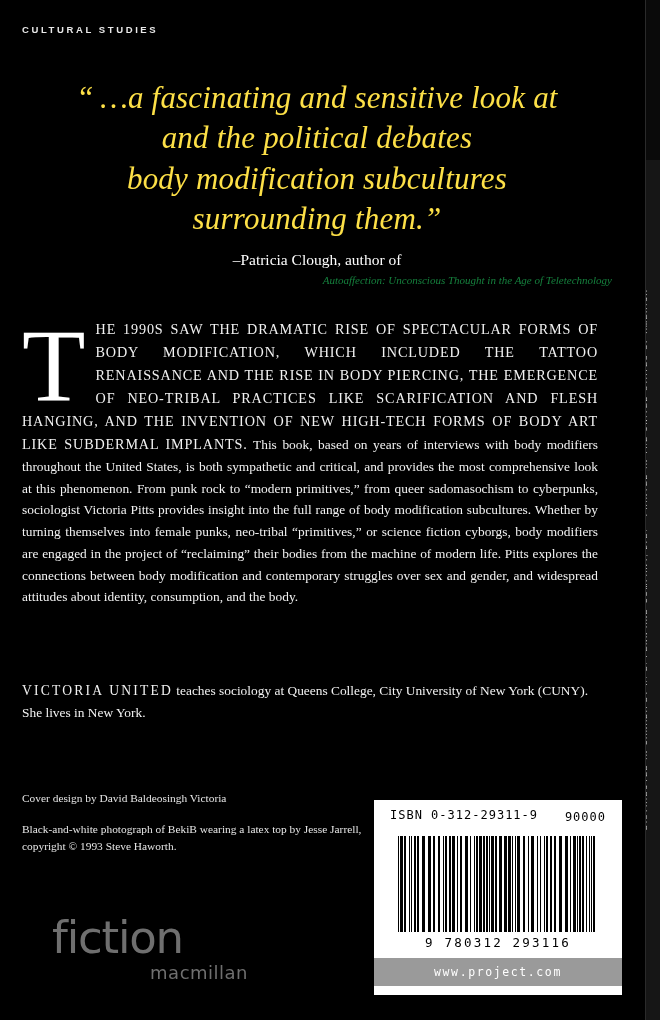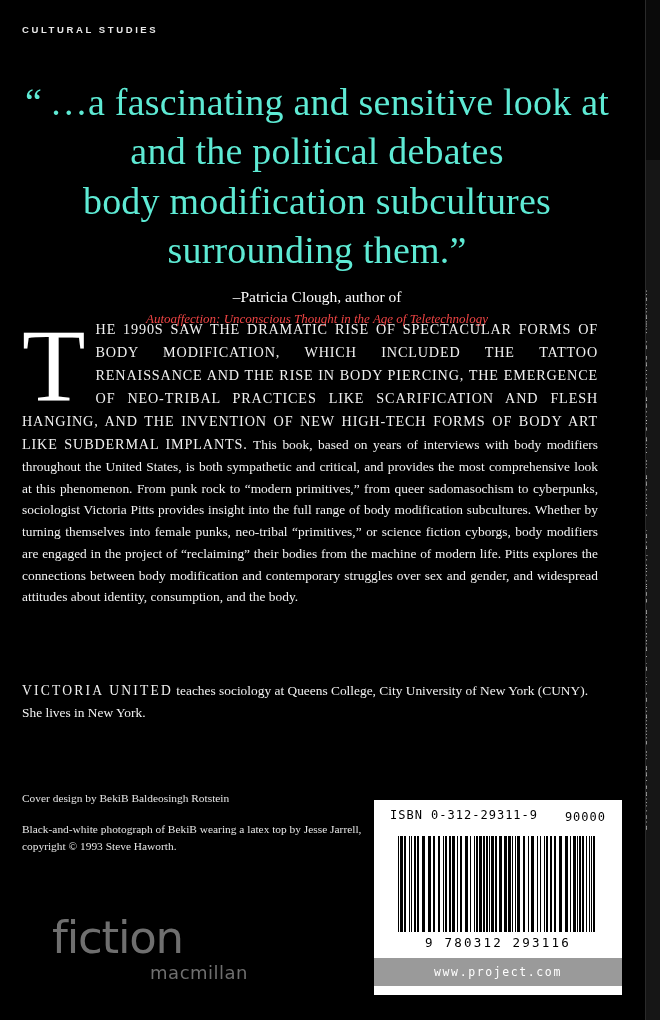--- a/index.html
+++ b/index.html
@@ -74,35 +74,37 @@
 
   .blurb {
     position: absolute;
     left: 22px;
     top: 78px;
     width: 590px;
     text-align: center;
     font-family: "Liberation Serif", serif;
   }
   .blurb .line {
-    font-size: 38px;
+    font-size: 31px;
     line-height: 1.30;
-    color: #5eead4;
+    color: #fde047;
     letter-spacing: 0.2px;
+    font-style: italic;
   }
   .blurb .attrib {
     margin-top: 12px;
     font-size: 15.5px;
     color: #ffffff;
   }
   .blurb .work {
     margin-top: 5px;
-    font-size: 13px;
+    font-size: 11px;
     font-style: italic;
-    color: #ef4444;
+    color: #15803d;
+    text-align: right;
   }
 
   .body-copy {
     position: absolute;
     left: 22px;
     top: 318px;
     width: 576px;
     font-size: 13.4px;
     line-height: 1.62;
     text-align: justify;
@@ -251,21 +253,21 @@
 
   <div class="body-copy">
     <span class="dropcap">T</span><span class="smallcaps">HE 1990S SAW THE DRAMATIC RISE OF SPECTACULAR FORMS OF BODY MODIFICATION, WHICH INCLUDED THE TATTOO RENAISSANCE AND THE RISE IN BODY PIERCING, THE EMERGENCE OF NEO-TRIBAL PRACTICES LIKE SCARIFICATION AND FLESH HANGING, AND THE INVENTION OF NEW HIGH-TECH FORMS OF BODY ART LIKE SUBDERMAL IMPLANTS.</span><span> This book, based on years of interviews with body modifiers throughout the United States, is both sympathetic and critical, and provides the most comprehensive look at this phenomenon. From punk rock to “modern primitives,” from queer sadomasochism to cyberpunks, sociologist Victoria Pitts provides insight into the full range of body modification subcultures. Whether by turning themselves into female punks, neo-tribal “primitives,” or science fiction cyborgs, body modifiers are engaged in the project of “reclaiming” their bodies from the machine of modern life. Pitts explores the connections between body modification and contemporary struggles over sex and gender, and widespread attitudes about identity, consumption, and the body.</span>
   </div>
 
   <div class="author-note">
     <span class="author-name">VICTORIA UNITED</span><span>  teaches sociology at Queens College, City University of New York (CUNY). She lives in New York.</span>
   </div>
 
   <div class="credits">
-    <div class="c1">Cover design by BekiB Baldeosingh Rotstein</div>
+    <div class="c1">Cover design by David Baldeosingh Victoria</div>
     <div class="c2">Black-and-white photograph of BekiB wearing a latex top by Jesse Jarrell, copyright © 1993 Steve Haworth.</div>
   </div>
 
   <div class="logo">
     <div class="pal">fiction</div>
     <div class="mac">macmillan</div>
   </div>
 
   <div class="barcode-box">
     <div class="isbn-row">

